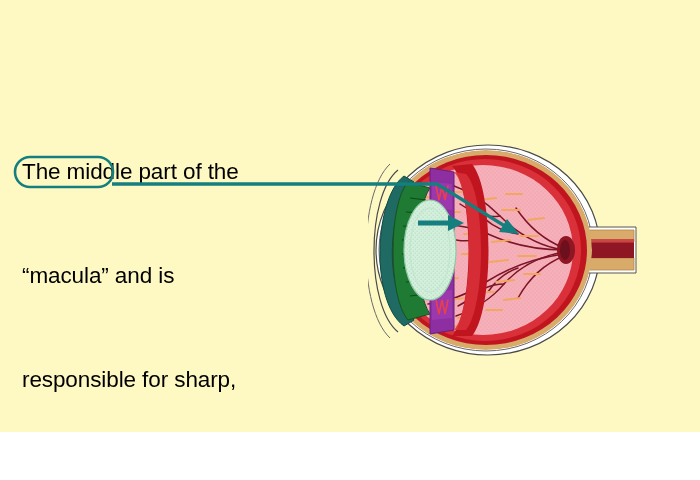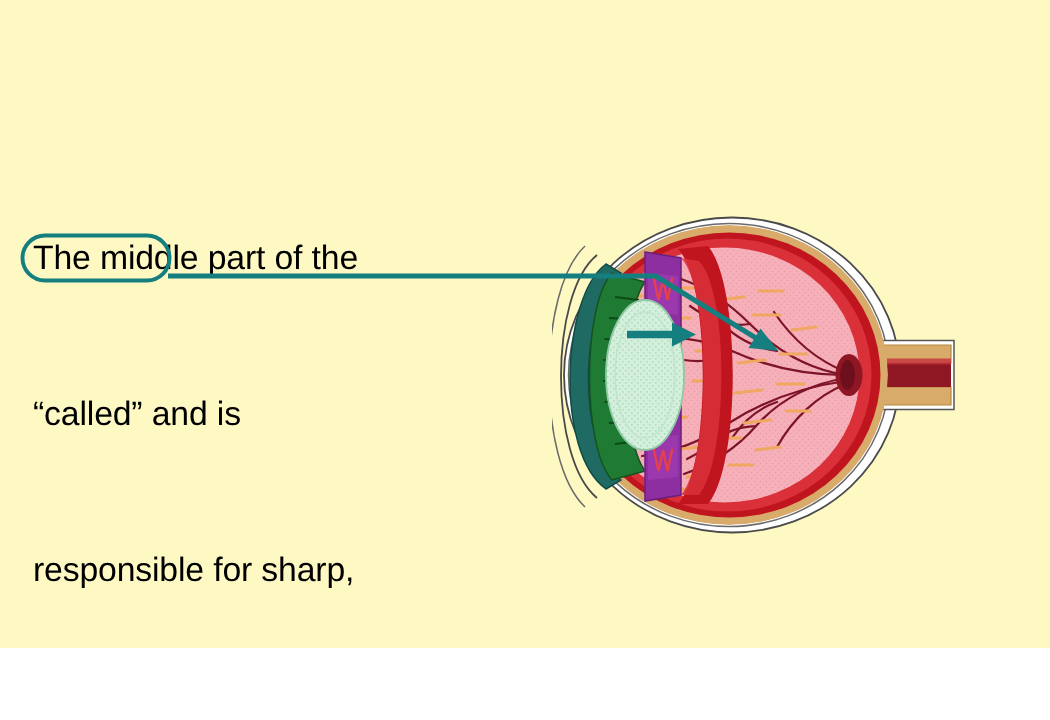--- a/index.html
+++ b/index.html
@@ -57,21 +57,21 @@
     height: 218px;
   }
 </style>
 </head>
 <body>
 
 <div id="slide">
 
   <div id="caption">
     <span class="ln">The middle part of the</span>
-    <span class="ln"><span>“called”</span><span> and is</span></span>
+    <span class="ln"><span>“macula”</span><span> and is</span></span>
     <span class="ln">responsible for sharp,</span>
     
     
     
     
     
   </div>
 
   <div id="eye-figure">
     <svg viewBox="0 0 326 218" width="326" height="218" xmlns="http://www.w3.org/2000/svg">

